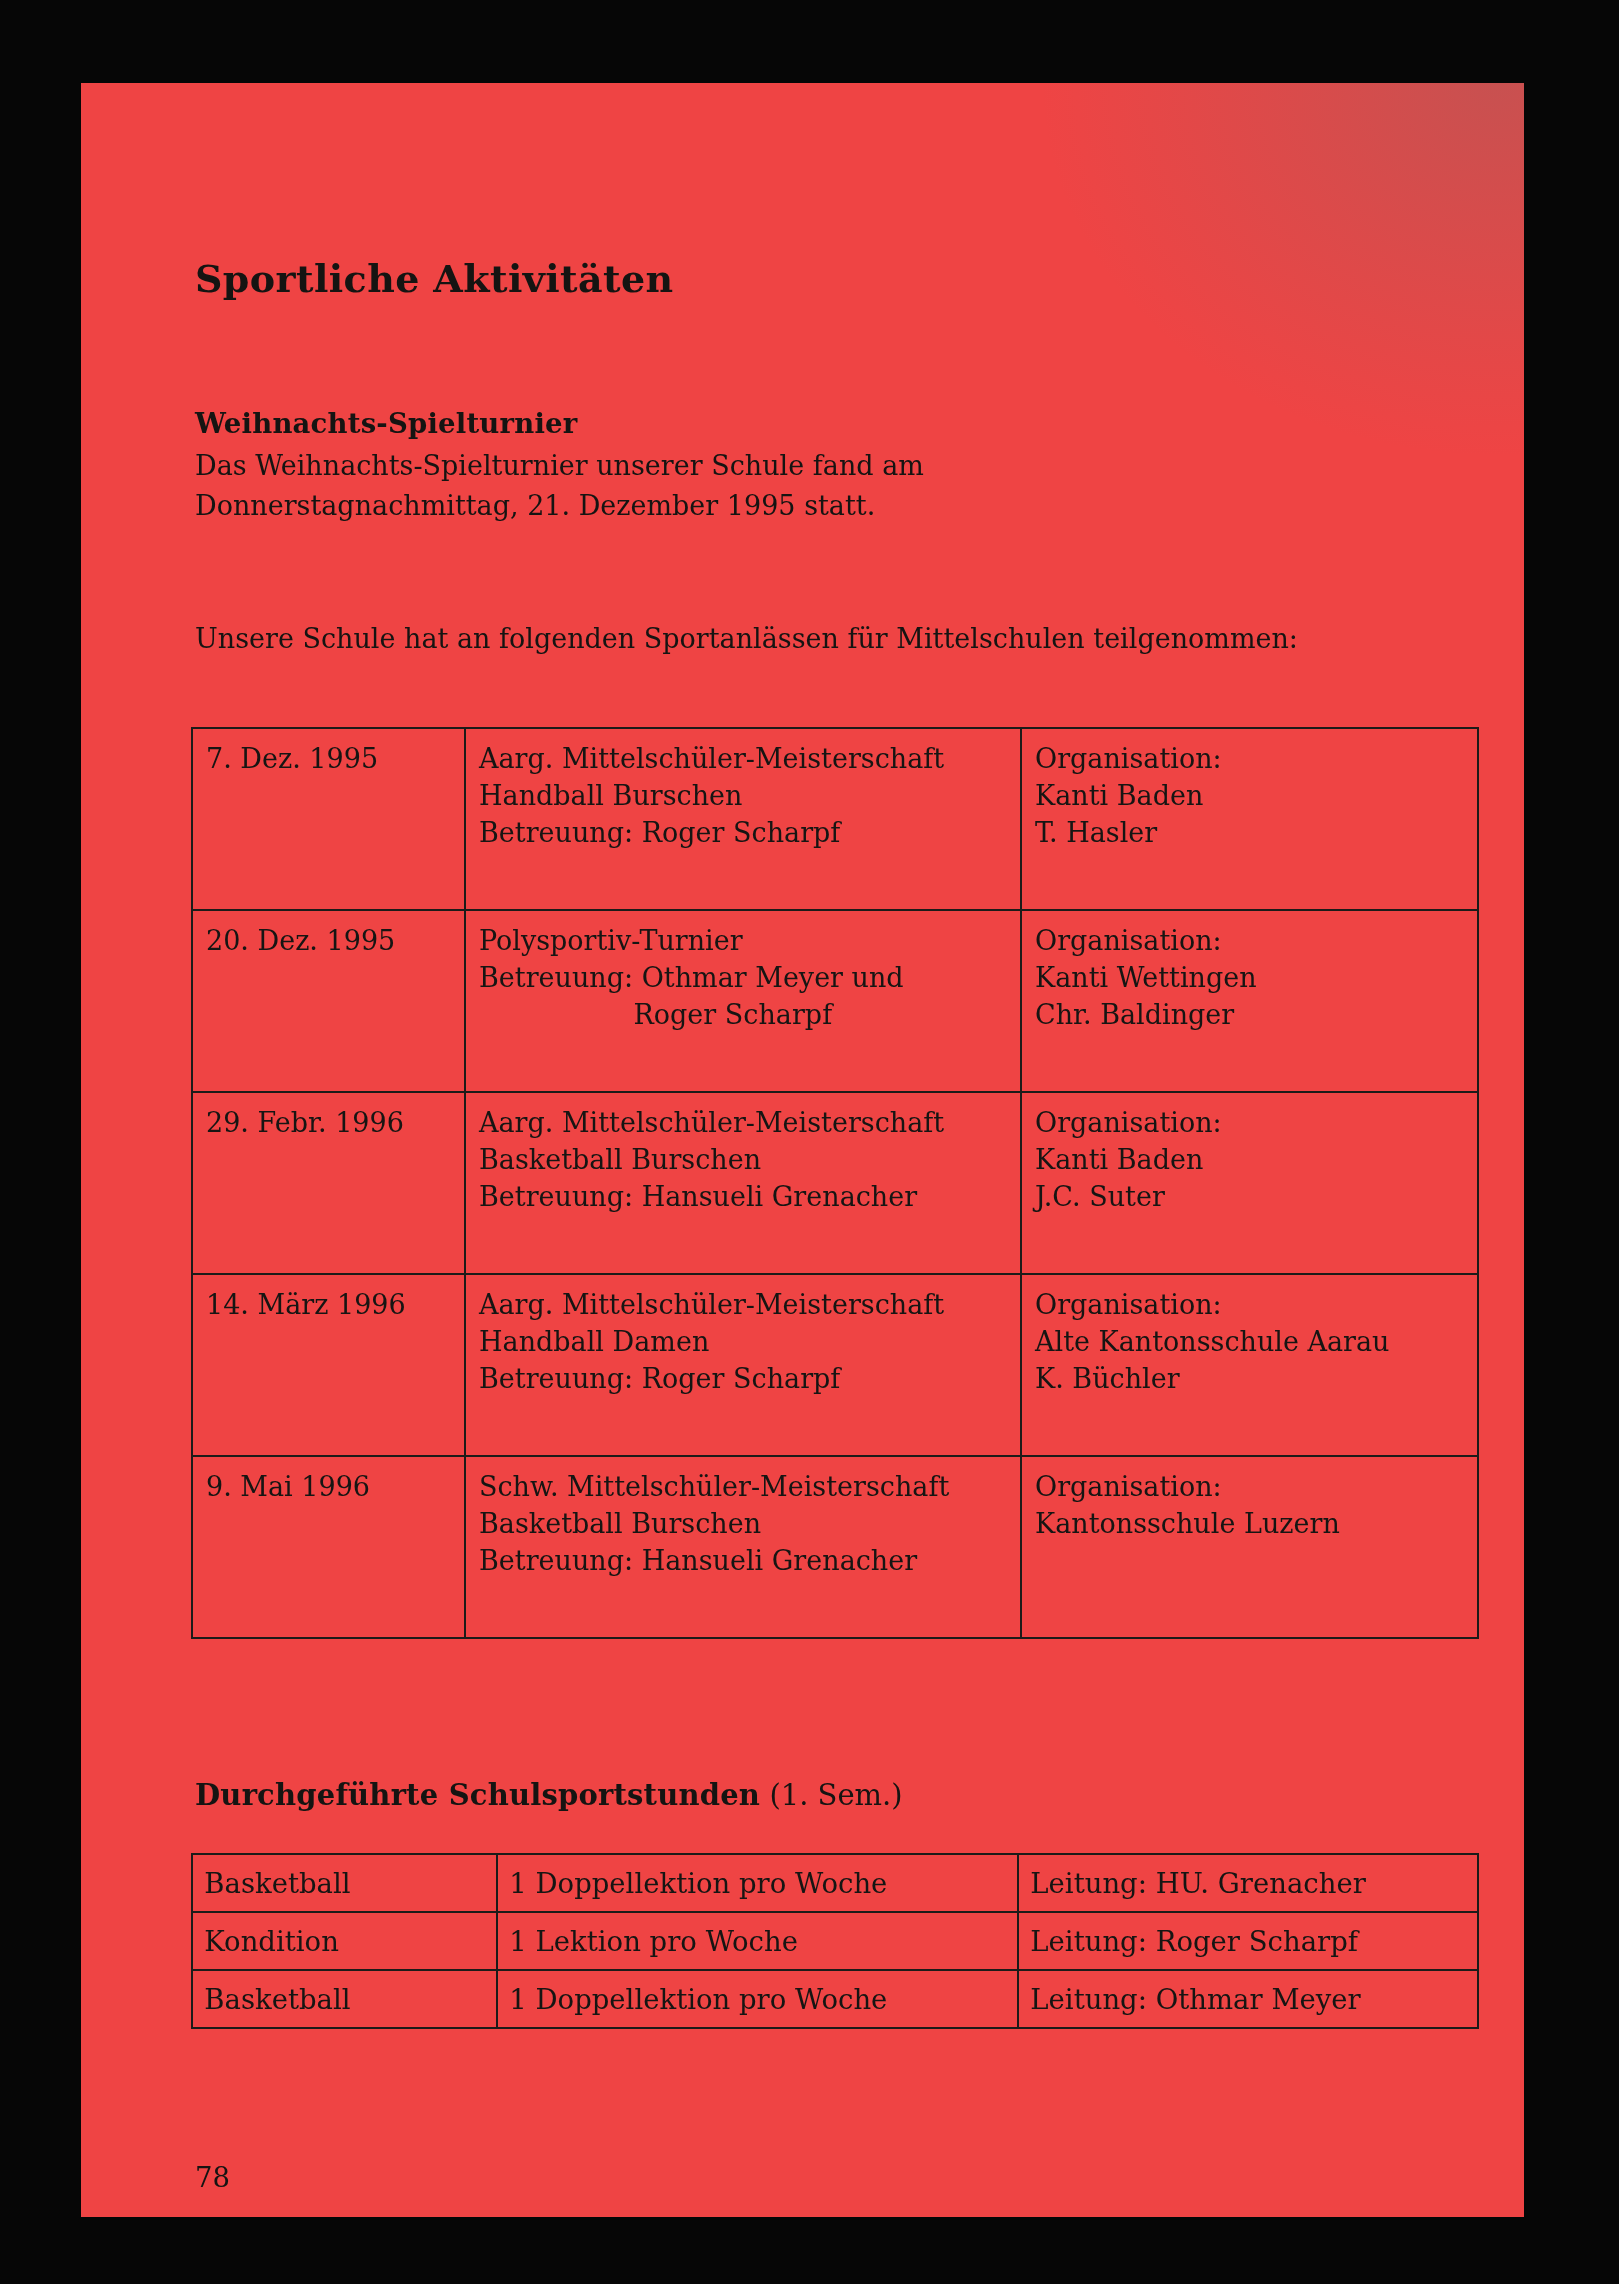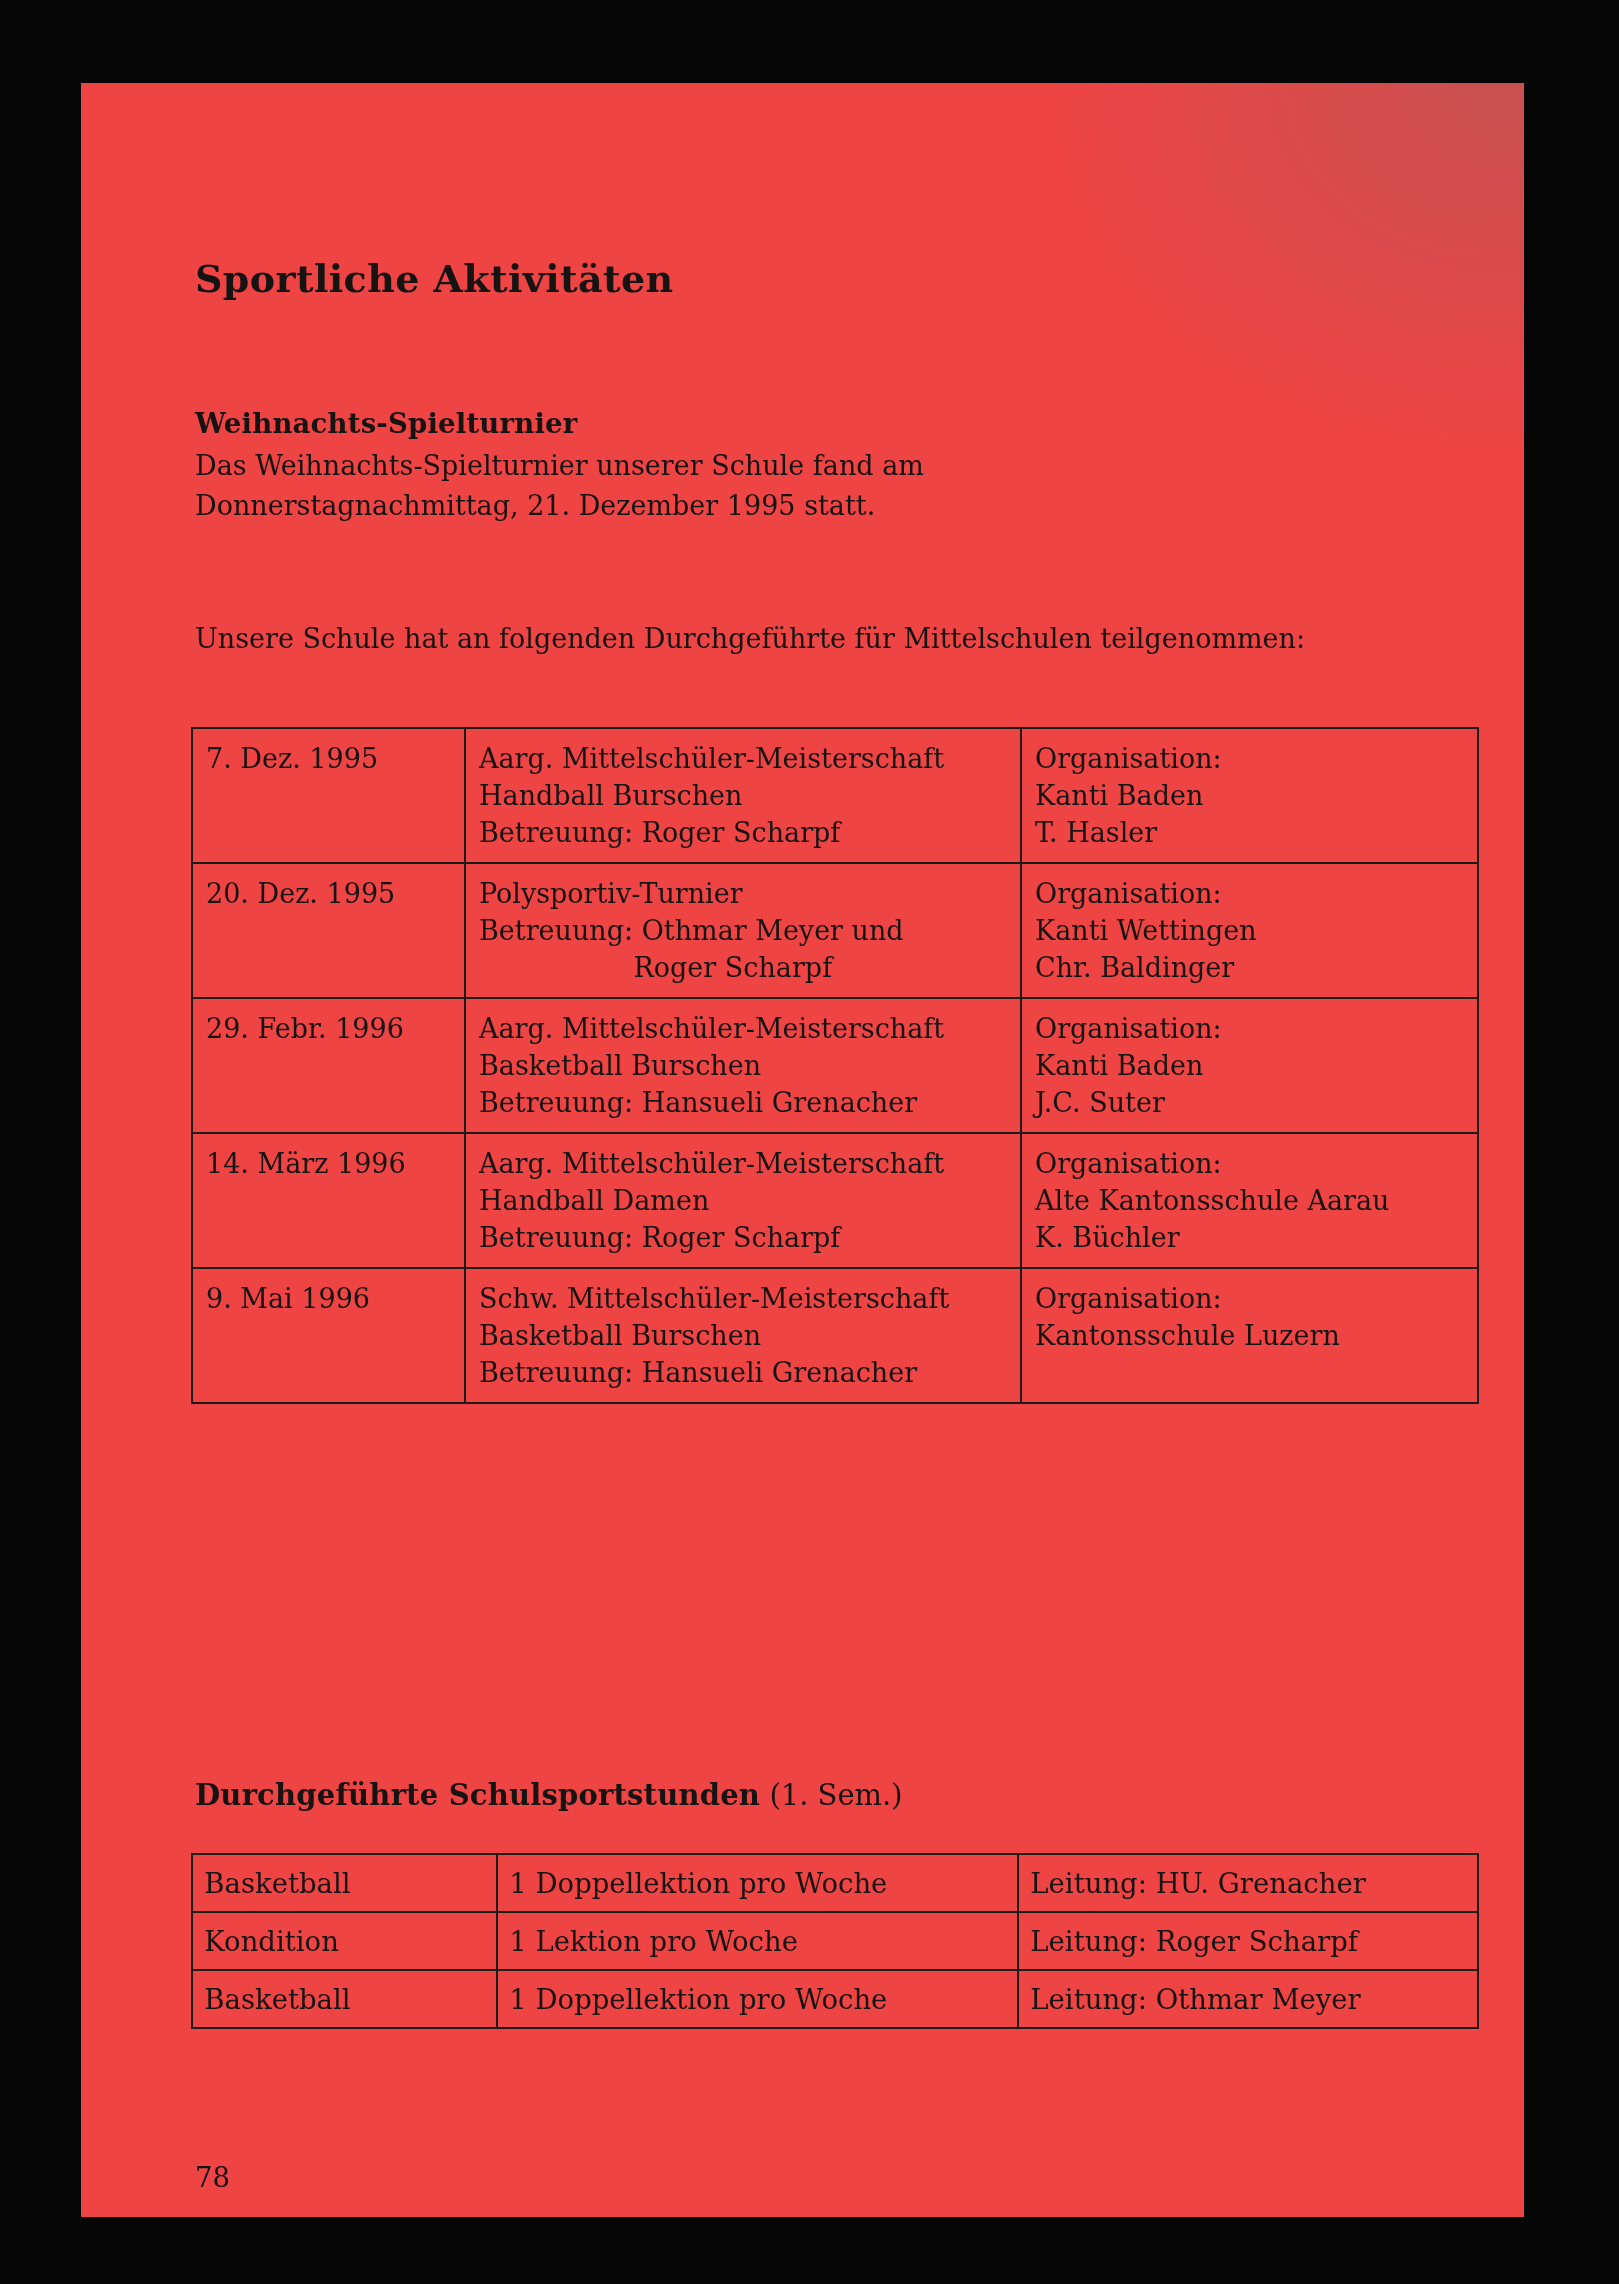--- a/index.html
+++ b/index.html
@@ -57,21 +57,21 @@
     width: 1286px;
     font-size: 27px;
     color: #161513;
   }
   table, td { border: 2.4px solid #1c1b19; }
 
   .events-table { top: 644px; }
   .events-table td {
     vertical-align: top;
     padding: 10.5px 8px 0 13px;
-    height: 135px;
+    height: 182px;
   }
   .events-table .cell-line {
     line-height: 37px;
     white-space: pre-wrap;
   }
 
   .sports-heading {
     position: absolute;
     left: 114px; top: 1695px;
     font-size: 29px;
@@ -102,21 +102,21 @@
 
   <h1 class="doc-title">Sportliche Aktivitäten</h1>
 
   <div class="section section-weihnachts">
     <h2>Weihnachts-Spielturnier</h2>
     <div class="body-line">Das Weihnachts-Spielturnier unserer Schule fand am</div>
     <div class="body-line">Donnerstagnachmittag, 21. Dezember 1995 statt.</div>
   </div>
 
   <div class="section section-teilnahme">
-    <div class="body-line">Unsere Schule hat an folgenden Durchgeführte für Mittelschulen teilgenommen:</div>
+    <div class="body-line">Unsere Schule hat an folgenden Sportanlässen für Mittelschulen teilgenommen:</div>
   </div>
 
   <table class="events-table">
     <colgroup>
       <col style="width:273px">
         <col style="width:556px">
         <col style="width:457px">
     </colgroup>
     <tbody>
         <tr>

